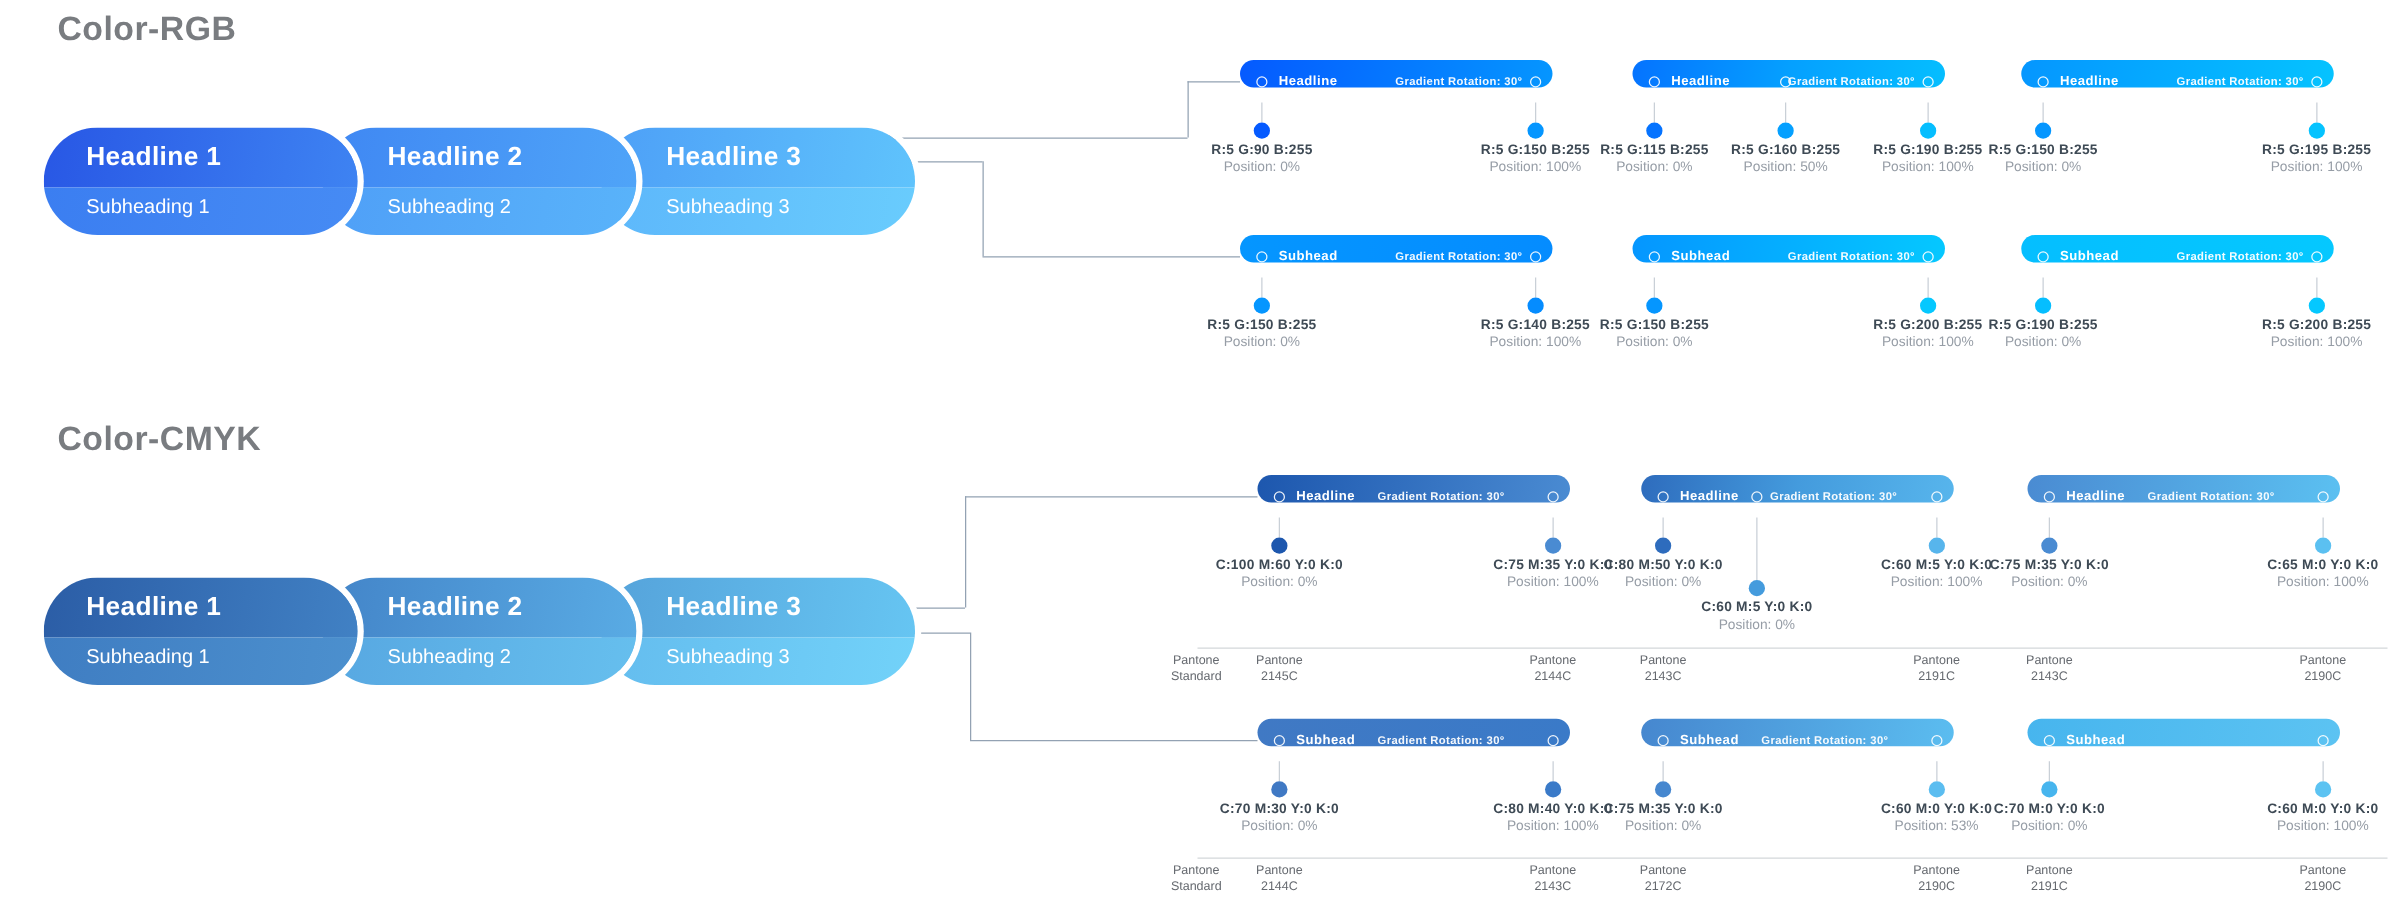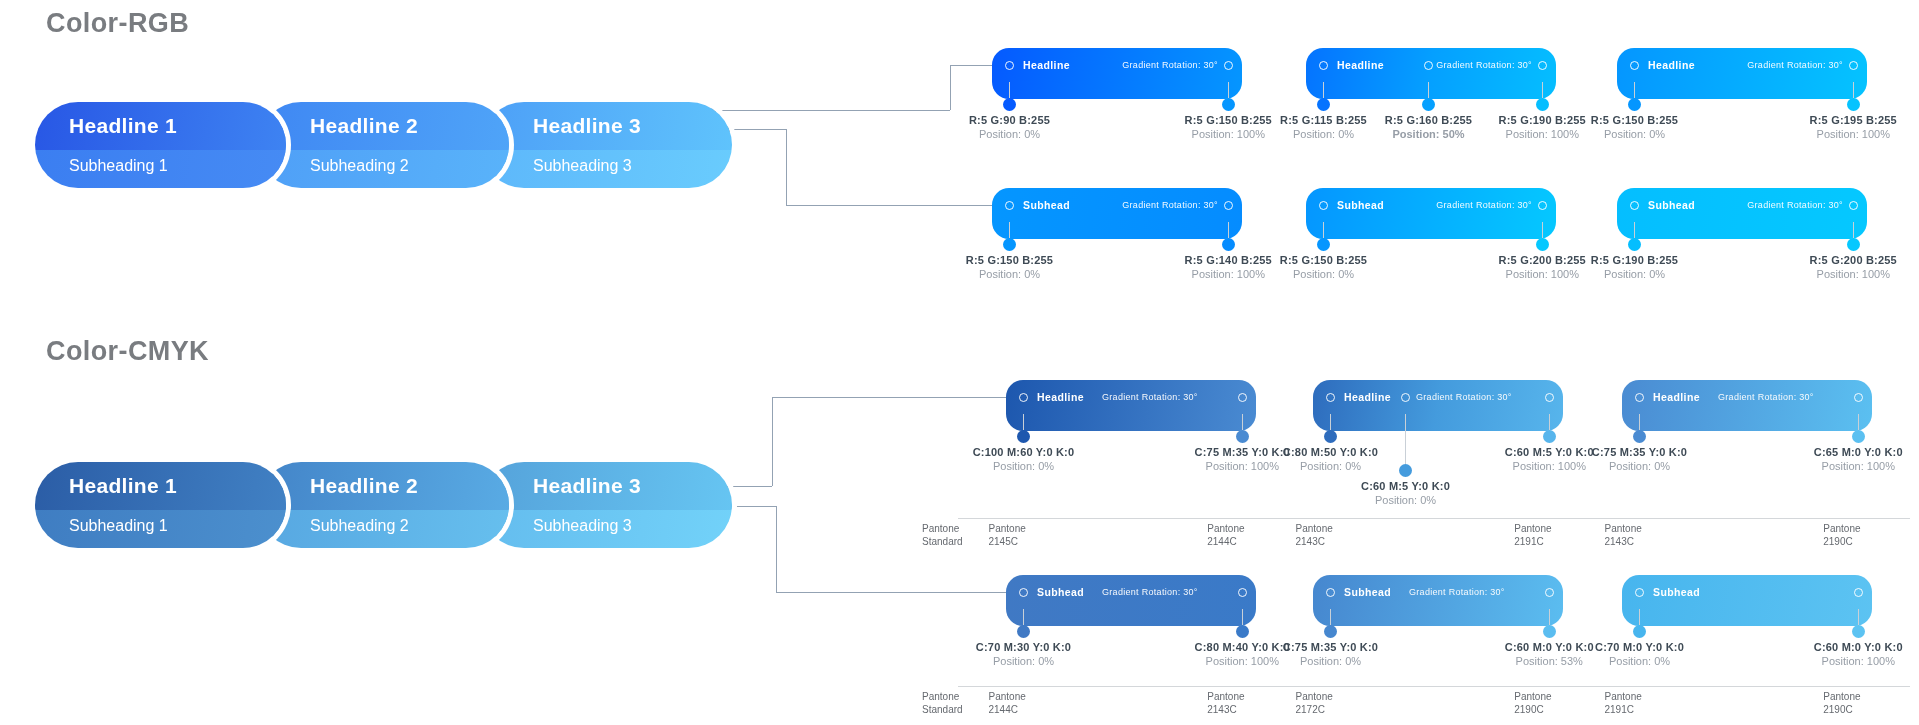--- a/index.html
+++ b/index.html
@@ -7,29 +7,29 @@
     width:1919px;height:725px;background:#ffffff;position:relative;overflow:hidden;
     font-family:"Liberation Sans", sans-serif;
   }
   .sec-title{position:absolute;left:46px;margin:0;font-weight:bold;font-size:27px;color:#797c80;letter-spacing:.4px;}
   #title-rgb{top:8px;}
   #title-cmyk{top:336px;}
   .abs{position:absolute;}
   .banner-pill{position:absolute;height:86px;border-radius:43px;overflow:hidden;box-shadow:0 0 0 5px #ffffff;}
   .bp-head{height:48px;display:flex;align-items:center;color:#fff;font-weight:bold;font-size:21px;letter-spacing:.3px;box-sizing:border-box;}
   .bp-sub{height:38px;display:flex;align-items:center;color:#fff;font-size:16px;box-sizing:border-box;padding-bottom:6px;}
-  .swatch-pill{position:absolute;width:250px;height:51px;border-radius:17px;text-align:center;}
+  .swatch-pill{position:absolute;width:250px;height:22px;border-radius:17px;text-align:center;}
   .sw-label{position:absolute;left:31px;top:0;height:34px;line-height:34px;color:#fff;font-size:10.5px;font-weight:bold;letter-spacing:.4px;}
-  .sw-rot{position:absolute;top:0;height:34px;line-height:34px;color:#fff;font-size:9px;letter-spacing:.3px;opacity:.95;font-weight:400;white-space:nowrap;}
+  .sw-rot{position:absolute;top:0;height:34px;line-height:34px;color:#fff;font-size:9px;letter-spacing:.3px;opacity:.95;font-weight:700;white-space:nowrap;}
   .ring{position:absolute;width:9px;height:9px;border:1.5px solid rgba(255,255,255,.92);border-radius:50%;box-sizing:border-box;background:transparent;}
   .stem{position:absolute;width:1px;background:#c9d0d7;}
   .dot{position:absolute;width:13px;height:13px;border-radius:50%;}
   .stop-val{position:absolute;width:160px;text-align:center;font-size:11px;font-weight:bold;color:#3e4a55;letter-spacing:.2px;white-space:nowrap;}
   .stop-pos{position:absolute;width:160px;text-align:center;font-size:11px;color:#969da6;white-space:nowrap;}
-  .pantone{position:absolute;width:70px;font-size:10px;color:#65696f;line-height:12.5px;}
+  .pantone{position:absolute;width:70px;text-align:center;font-size:10px;color:#65696f;line-height:12.5px;}
   .hr{position:absolute;height:1px;background:#d4d7da;}
   .conn{position:absolute;background:#93a2b3;}
   .conn-dot{position:absolute;width:6px;height:6px;border-radius:50%;background:#7e92a7;}
 </style>
 </head>
 <body>
 
 <div id="canvas">
   <h1 class="sec-title" id="title-rgb">Color-RGB</h1>
   <h1 class="sec-title" id="title-cmyk">Color-CMYK</h1>
@@ -76,21 +76,21 @@
       <div class="ring" style="left: 118px; top: 12.5px;"></div>
       <div class="ring" style="left: 231.75px; top: 12.5px;"></div>
     </div>
     <div class="stem" style="left: 1323px; top: 82px; height: 15.5px;"></div>
     <div class="dot" style="left: 1317px; top: 97.5px; background: rgb(5, 115, 255);"></div>
     <div class="stop-val" style="left: 1243.5px; top: 114px; text-align: center;">R:5 G:115 B:255</div>
     <div class="stop-pos" style="left: 1243.5px; top: 128px;">Position: 0%</div>
     <div class="stem" style="left: 1428px; top: 82px; height: 15.5px;"></div>
     <div class="dot" style="left: 1422px; top: 97.5px; background: rgb(5, 160, 255);"></div>
     <div class="stop-val" style="left: 1348.5px; top: 114px;">R:5 G:160 B:255</div>
-    <div class="stop-pos" style="left: 1348.5px; top: 128px; font-weight: bold;">Position: 50%</div>
+    <div class="stop-pos" style="left: 1348.5px; top: 128px;">Position: 50%</div>
     <div class="stem" style="left: 1541.75px; top: 82px; height: 15.5px;"></div>
     <div class="dot" style="left: 1535.75px; top: 97.5px; background: rgb(5, 190, 255);"></div>
     <div class="stop-val" style="left: 1462.25px; top: 114px;">R:5 G:190 B:255</div>
     <div class="stop-pos" style="left: 1462.25px; top: 128px;">Position: 100%</div>
     <div class="swatch-pill" style="left: 1617px; top: 48px; background: linear-gradient(100deg, rgb(5, 150, 255), rgb(5, 195, 255));">
       <div class="sw-label">Headline</div>
       <div class="sw-rot" style="right: 24px;">Gradient Rotation: 30°</div>
       <div class="ring" style="left: 13px; top: 12.5px;"></div>
       <div class="ring" style="left: 231.75px; top: 12.5px;"></div>
     </div>

